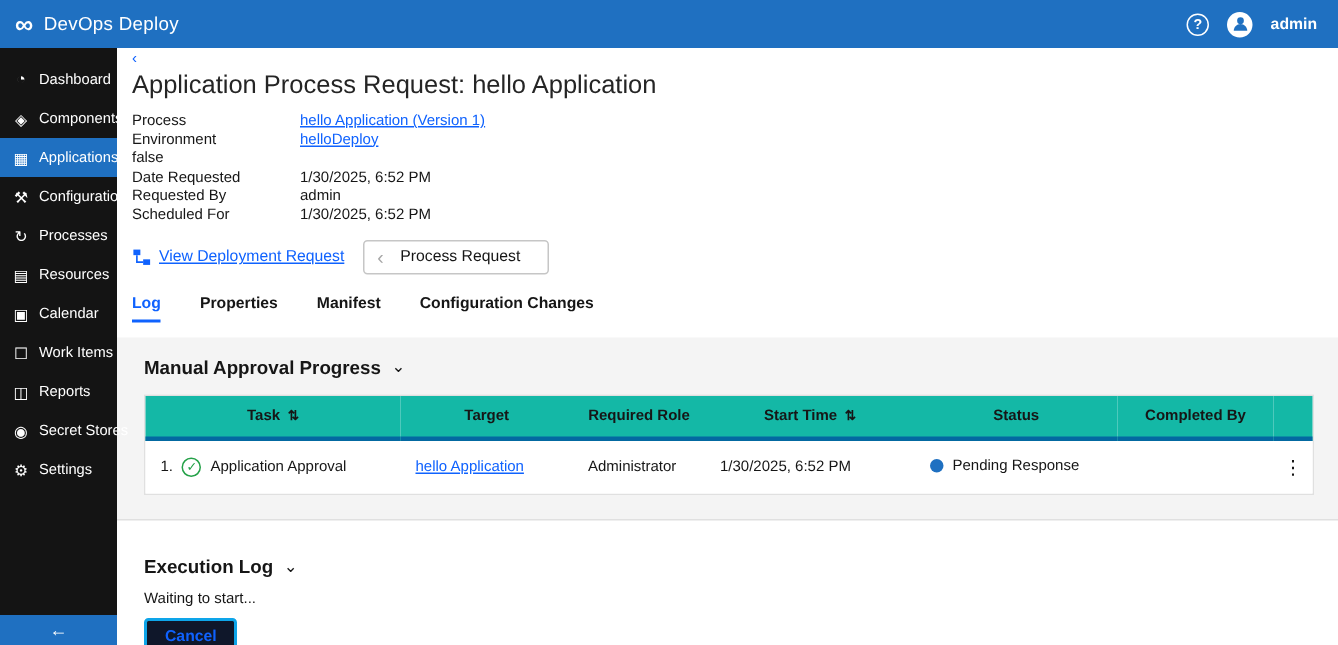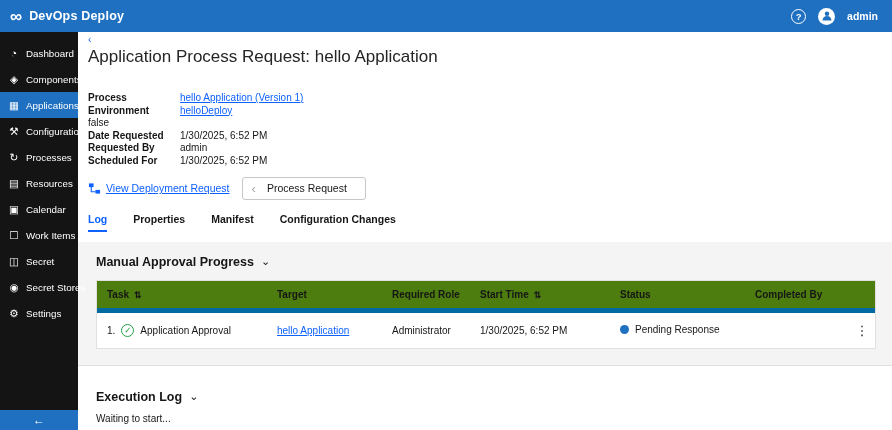--- a/index.html
+++ b/index.html
@@ -4,60 +4,60 @@
 <style>
   *{box-sizing:border-box;margin:0;padding:0}
   html,body{width:892px;height:430px}
   body{font-family:"Liberation Sans",sans-serif;background:#fff;color:#161616;overflow:hidden}
   .screen{position:relative;width:892px;height:430px;overflow:hidden;background:#fff}
 
   
   .topbar{position:absolute;top:0;left:0;width:892px;height:32px;background:#1f70c1;display:flex;align-items:center;justify-content:space-between;padding:0 14px 0 10px;z-index:5}
   .brand{display:flex;align-items:center;gap:7px;color:#fff}
   .logo{font-size:17px;font-weight:bold;line-height:1}
-  .app-title{font-size:12.5px;font-weight:bold;letter-spacing:.2px}
+  .app-title{font-size:12.5px;font-weight:normal;letter-spacing:.2px}
   .topbar-right{display:flex;align-items:center;gap:12px;color:#fff}
   .help{width:15px;height:15px;border:1.3px solid #fff;border-radius:50%;display:flex;align-items:center;justify-content:center;font-size:9.5px;font-weight:bold;cursor:pointer}
   .avatar{width:17px;height:17px;background:#fff;border-radius:50%;display:flex;align-items:center;justify-content:center;cursor:pointer;overflow:hidden}
   .username{font-size:10.5px;font-weight:bold;cursor:pointer}
 
   
   .sidebar{position:absolute;top:32px;left:0;width:78px;height:398px;background:#141414;z-index:4}
   .side-items{padding-top:8px}
   .side-item{display:flex;align-items:center;gap:6px;height:26px;padding:0 8px;color:#fff;font-size:9.8px;cursor:pointer;white-space:nowrap}
   .side-item .si-icon{width:12px;font-size:10.5px;text-align:center;flex:none;color:#fff}
   .side-item.active{background:#1f70c1}
   .collapse-bar{position:absolute;left:0;bottom:0;width:78px;height:20px;background:#1f70c1;color:#fff;display:flex;align-items:center;justify-content:center;font-size:12px;cursor:pointer}
 
   
   .content{position:absolute;top:32px;left:78px;width:814px;height:398px;background:#fff;overflow:hidden}
   .content-top{padding:3px 16px 0 10px}
   .back{font-size:10px;color:#0f62fe;line-height:10px;display:block;width:12px;cursor:pointer}
-  .page-title{font-size:17px;font-weight:400;color:#252525;margin:2px 0 25px}
+  .page-title{font-size:17px;font-weight:400;color:#252525;margin:2px 0 8px}
   .drow{display:flex;font-size:10px;line-height:12.6px}
-  .dlabel{width:92px;font-weight:bold;flex:none;padding-right:6px}
+  .dlabel{width:112px;font-weight:normal;flex:none;padding-right:6px}
   .link{color:#0f62fe;text-decoration:underline;cursor:pointer}
   .plain{color:#161616}
 
   .crumb-row{display:flex;align-items:center;margin-top:9px;gap:12px}
   .vdr-link{display:inline-flex;align-items:center;gap:5px;font-size:10.5px;font-weight:bold}
   .vdr-link .link{font-weight:normal}
   .crumb-box{display:inline-flex;align-items:center;gap:11px;border:1px solid #c6c6c6;border-radius:3px;padding:4px 18px 4px 9px;font-size:10.5px;background:#fff}
   .crumb-chevron{color:#a8a8a8;font-size:13px;line-height:1}
 
   .tabs{display:flex;gap:26px;margin-top:13px}
   .tab{font-size:10.5px;font-weight:bold;padding-bottom:5px;cursor:pointer;border-bottom:2px solid transparent;color:#161616}
   .tab.active{color:#0f62fe;border-bottom-color:#0f62fe}
 
   .panel{margin-top:10px;background:#f4f4f4;padding:13px 16px 16px 18px}
   .section-head{display:flex;align-items:center;gap:7px;font-size:12.5px;font-weight:bold;color:#161616}
   .chev{font-size:11px;cursor:pointer;font-weight:normal;color:#161616}
 
   table.approval{width:100%;margin-top:11px;border-collapse:separate;border-spacing:0;background:#fff;border:1px solid #e0e0e0;table-layout:fixed}
-  th{font-size:10px;text-align:left;padding:8px 10px;border-bottom:5px solid #0369a1;background:#4d7c0f;font-weight:bold;overflow:hidden;white-space:nowrap}
+  th{font-size:10px;text-align:center;padding:8px 10px;border-bottom:3px solid #0369a1;background:#14b8a6;font-weight:bold;overflow:hidden;white-space:nowrap}
   td{font-size:10px;padding:10px;background:#fff;overflow:hidden;white-space:nowrap;vertical-align:middle}
   .cellflex{display:inline-flex;align-items:center;gap:6px}
   .check{width:13px;height:13px;border:1px solid #24a148;color:#24a148;border-radius:50%;display:inline-flex;align-items:center;justify-content:center;font-size:8.5px;flex:none;background:#fff}
   .dot{width:9px;height:9px;border-radius:50%;background:#1f70c1;display:inline-block;flex:none}
   .kebab{text-align:center;font-size:13px;cursor:pointer;padding:10px 4px;color:#161616}
   .sort{font-size:9px;margin-left:5px;cursor:pointer;color:#161616}
 
   .execution{padding:24px 16px 0 18px;border-top:1px solid #e0e0e0;background:#fff}
   .wait-text{font-size:10px;margin-top:9px}
   .cancel-btn{margin-top:7px;font-size:10.5px;font-weight:bold;color:#0f62fe;background:#0f172a;border:2px solid #0ea5e9;border-radius:3px;padding:4px 12px;cursor:pointer;font-family:inherit}
@@ -113,21 +113,21 @@
       <div class="side-item">
         <span class="si-icon">▣</span>
         <span>Calendar</span>
       </div>
       <div class="side-item">
         <span class="si-icon">☐</span>
         <span>Work Items</span>
       </div>
       <div class="side-item">
         <span class="si-icon">◫</span>
-        <span>Secret</span>
+        <span>Reports</span>
       </div>
       <div class="side-item">
         <span class="si-icon">◉</span>
         <span>Secret Stores</span>
       </div>
       <div class="side-item">
         <span class="si-icon">⚙</span>
         <span>Settings</span>
       </div>
     </div>

